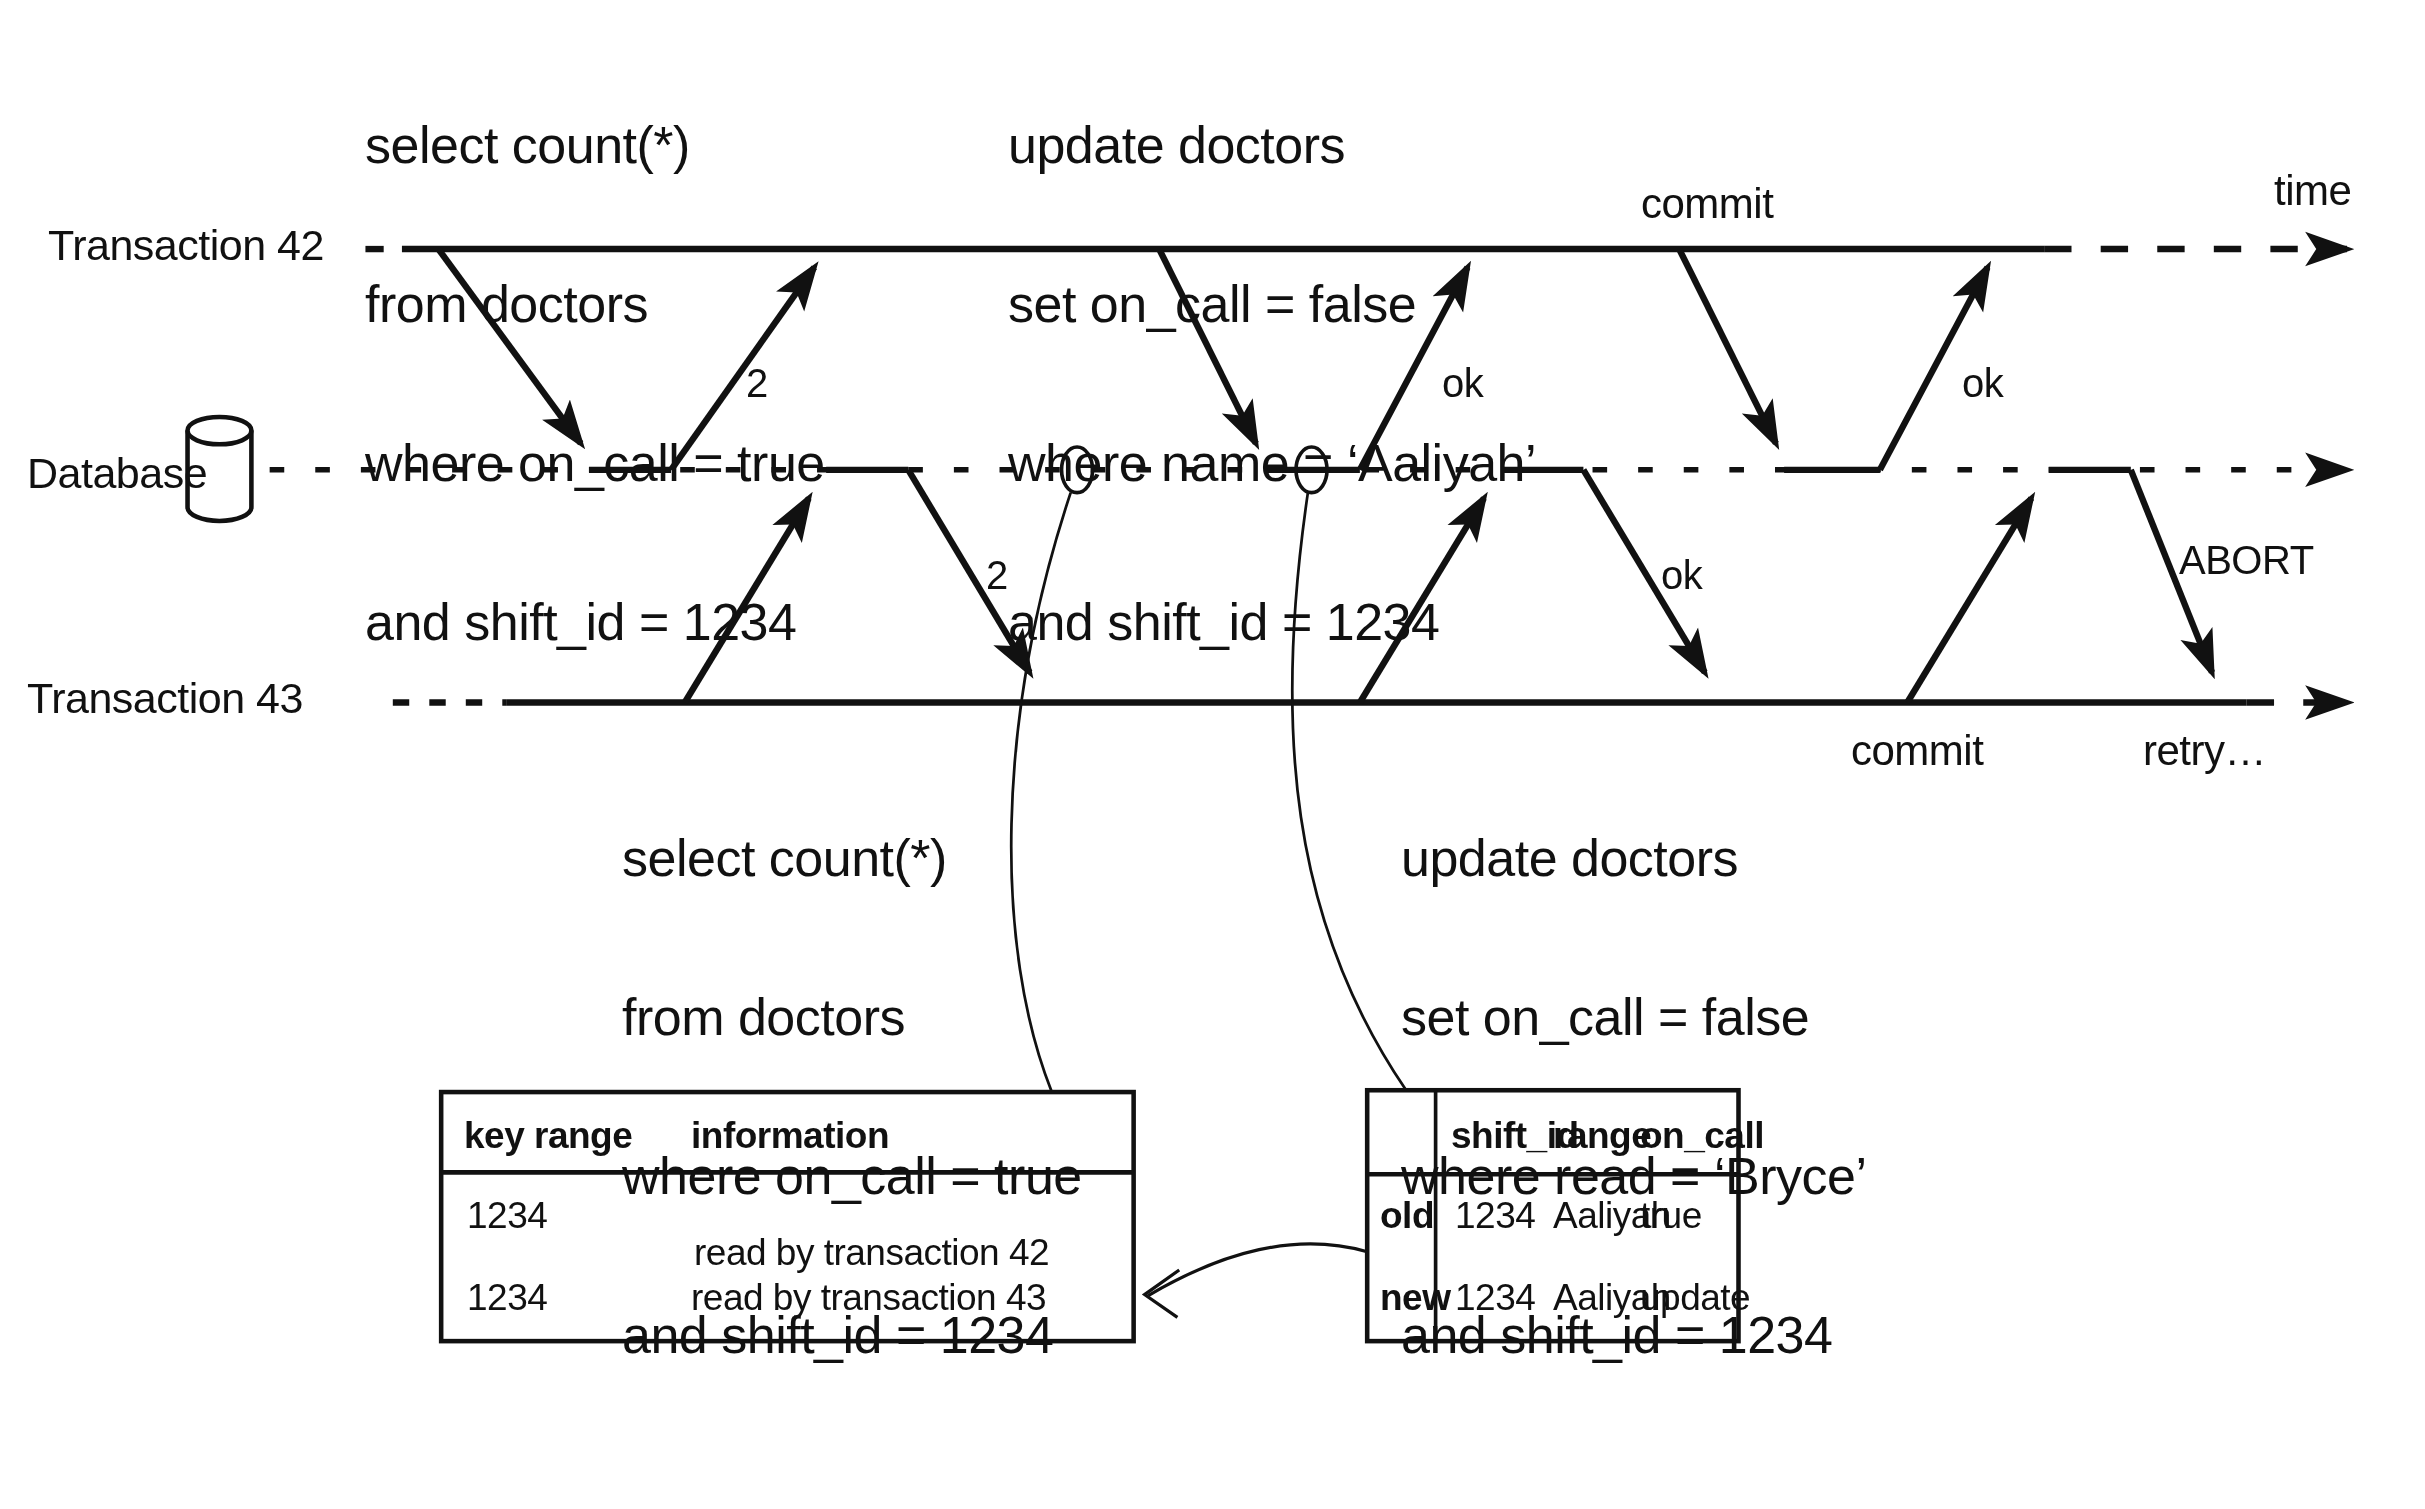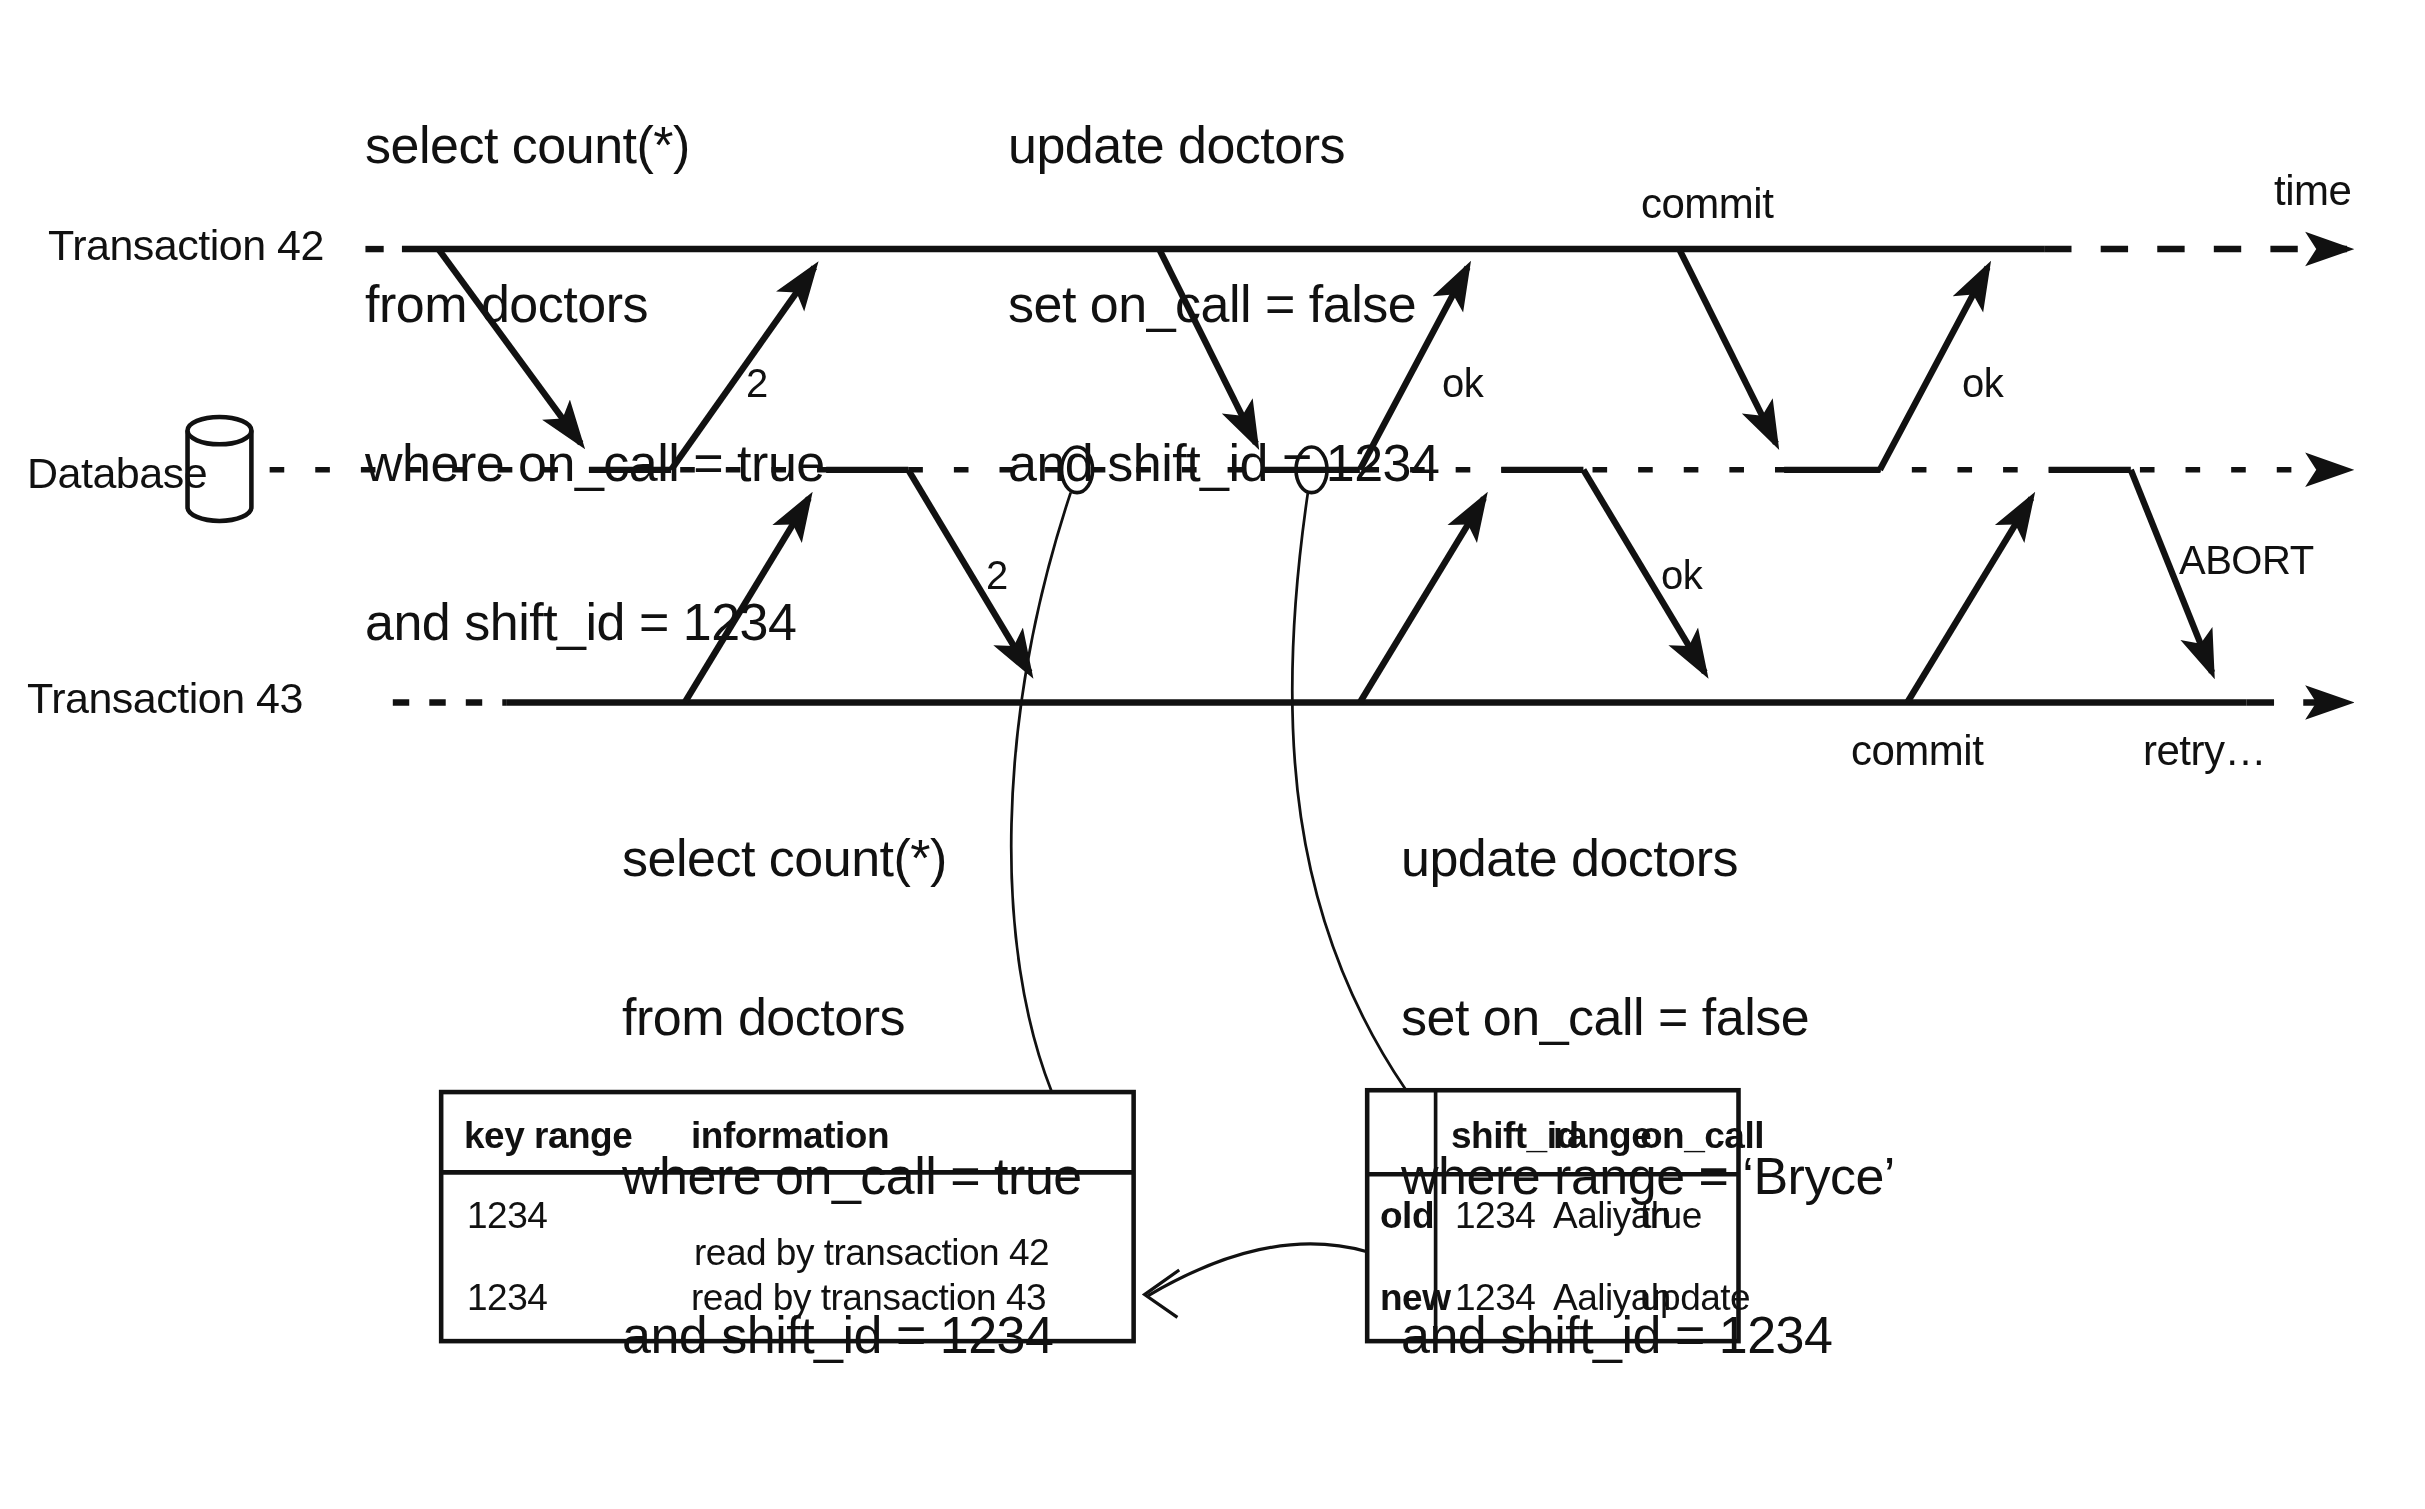--- a/index.html
+++ b/index.html
@@ -109,20 +109,21 @@
   <div class="lbl sql" style="left:365px;top:12.8px;">
     <div>select count(*)</div>
     <div>from doctors</div>
     <div>where on_call = true</div>
     <div>and shift_id = 1234</div>
   </div>
 
   <div class="lbl sql" style="left:1008px;top:12.8px;">
     <div>update doctors</div>
     <div>set on_call = false</div>
+    <div>where name = ‘Aaliyah’</div>
     <div>and shift_id = 1234</div>
   </div>
 
   <div class="lbl top" style="left:1641px;top:183px;">commit</div>
 
   <div class="lbl resp" style="left:746px;top:363px;">2</div>
   <div class="lbl resp" style="left:1442px;top:363px;">ok</div>
   <div class="lbl resp" style="left:1962px;top:363px;">ok</div>
 
   <div class="lbl resp" style="left:986px;top:555px;">2</div>
@@ -132,21 +133,21 @@
   <div class="lbl sql" style="left:622px;top:726px;">
     <div>select count(*)</div>
     <div>from doctors</div>
     <div>where on_call = true</div>
     <div>and shift_id = 1234</div>
   </div>
 
   <div class="lbl sql" style="left:1401px;top:726px;">
     <div>update doctors</div>
     <div>set on_call = false</div>
-    <div>where range = ‘Bryce’</div>
+    <div>where read = ‘Bryce’</div>
     <div>and shift_id = 1234</div>
   </div>
 
   <div class="lbl top" style="left:1851px;top:730px;">commit</div>
   <div class="lbl top" style="left:2143px;top:730px;">retry…</div>
 
   <div class="lbl tbl b" style="left:464px;top:1117px;">key range</div>
   <div class="lbl tbl b" style="left:691px;top:1117px;">information</div>
   <div class="lbl tbl" style="left:467px;top:1197px;">1234</div>
   <div class="lbl tbl" style="left:694px;top:1197px;margin-top:37px;">read by transaction 42</div>

